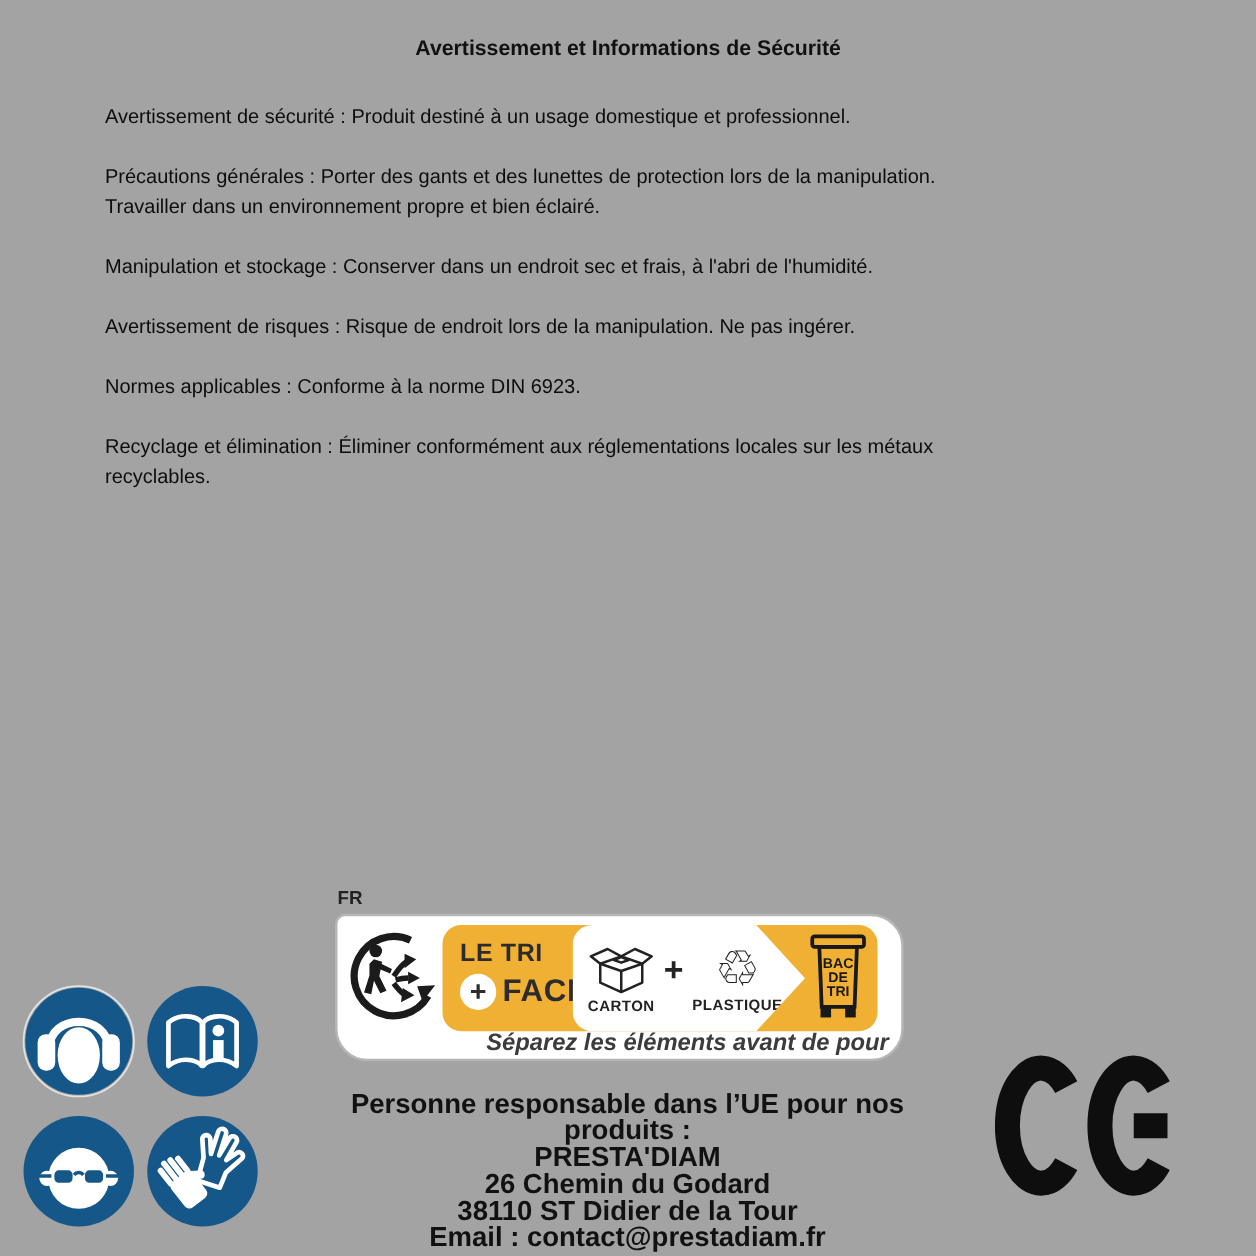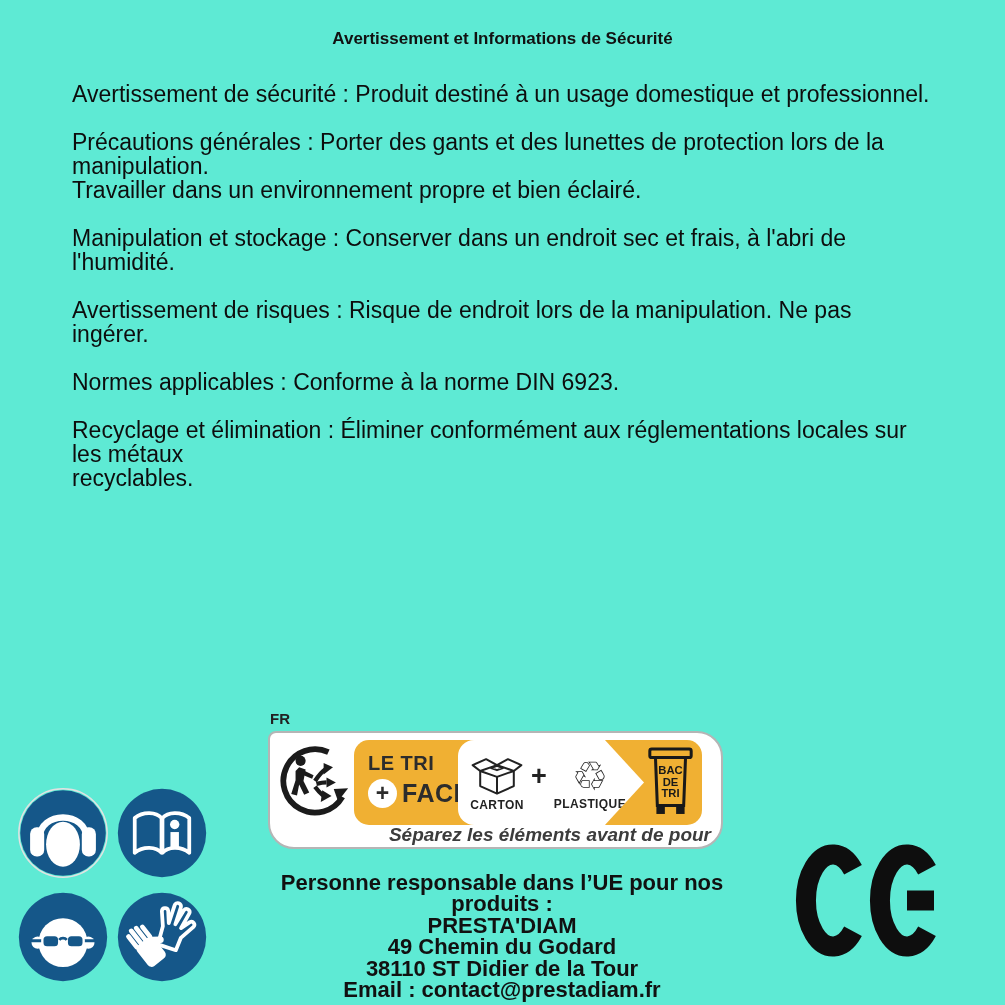--- a/index.html
+++ b/index.html
@@ -1,27 +1,27 @@
 <!DOCTYPE html>
 <html><head>
 <meta charset="utf-8">
 <style>
   * { margin:0; padding:0; box-sizing:border-box; }
   html,body { background:#ffffff; }
   body { font-family:"Liberation Sans","DejaVu Sans",sans-serif; color:#111; }
-  .page { position:relative; width:1005px; height:1005px; background:#5eead4; overflow:hidden;padding-left:28px; }
+  .page { position:relative; width:1005px; height:1005px; background:#a3a3a3; overflow:hidden;padding-left:28px; }
 
   .doc-title {
     position:absolute; top:29px; left:0; width:100%;
     text-align:center; font-size:17px; font-weight:bold; color:#111;
   }
 
   .safety-text { position:absolute; left:72px; top:82px; width:860px; }
   .safety-text p {
-    font-size:23px; line-height:24px; margin:0 0 24px 0;
+    font-size:16px; line-height:24px; margin:0 0 24px 12px;
     white-space:pre-line; color:#0d0d0d;
   }
 
   
   .mandatory-icons {
     position:absolute; left:16px; top:786px;
     display:grid; grid-template-columns:94px 94px; column-gap:5px; row-gap:10px;
   }
   .mandatory-icons svg { display:block; }
 
@@ -208,21 +208,21 @@
         </svg>
       </div>
 
       <div class="tri-caption">Séparez les éléments avant de pour</div>
     </div>
   </div>
 
   <div class="responsible">
     <div>Personne responsable dans l’UE pour nos produits :</div>
     <div>PRESTA'DIAM</div>
-    <div>49 Chemin du Godard</div>
+    <div>26 Chemin du Godard</div>
     <div>38110 ST Didier de la Tour</div>
     <div>Email : contact@prestadiam.fr</div>
   </div>
 
   <div class="ce-mark" aria-label="CE">
     <svg viewBox="0 0 150 115" width="150" height="115">
       <g fill="none" stroke="#0e0e0e" stroke-width="20">
         <path d="M58,26.7 A27,46 0 1 0 58,88.3"></path>
         <path d="M132,26.7 A27,46 0 1 0 132,88.3"></path>
         <path d="M112,57.5 L139,57.5"></path>

